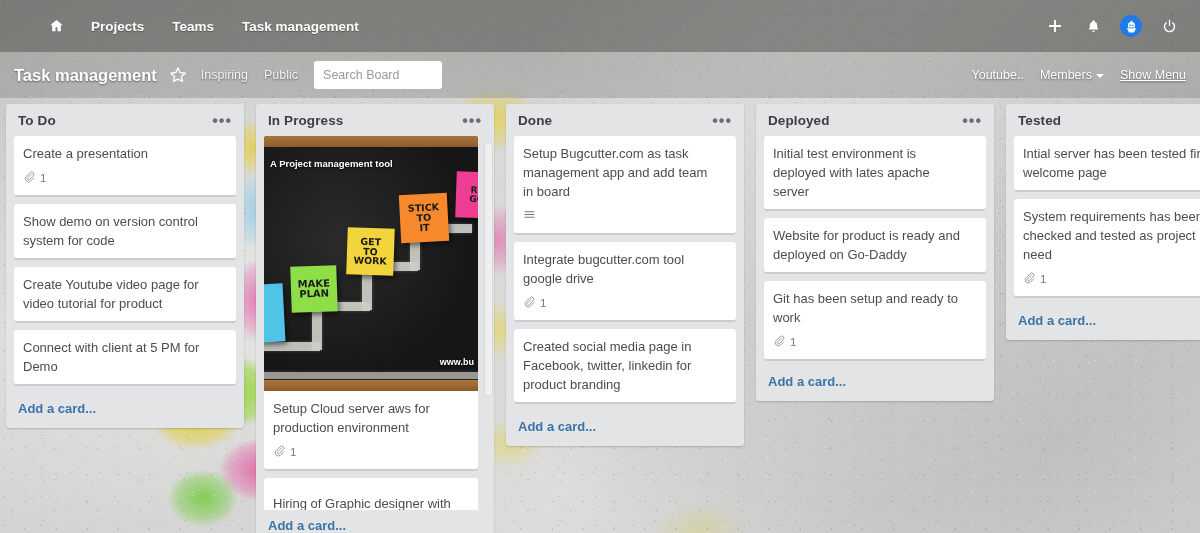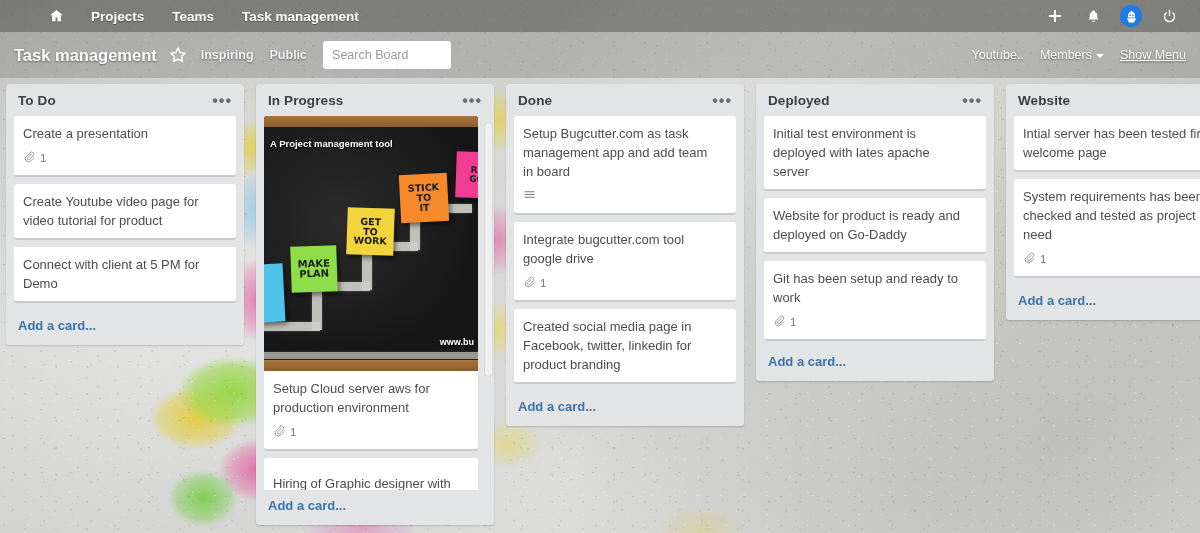--- a/index.html
+++ b/index.html
@@ -55,21 +55,21 @@
       radial-gradient(circle at 94% 35%, rgba(90,90,88,.14) 0 1px, transparent 1px),
       radial-gradient(circle at 35% 8%, rgba(255,255,255,.30) 0 1px, transparent 1px),
       radial-gradient(circle at 70% 92%, rgba(255,255,255,.28) 0 1px, transparent 1px);
     background-size: 37px 29px, 43px 31px, 29px 37px, 53px 41px, 31px 27px, 47px 39px, 23px 19px, 41px 33px;
     opacity: .85;
   }
 
   
   #topnav {
     position: relative; z-index: 5;
-    height: 32px;
+    height: 52px;
     display: flex; align-items: center;
     padding: 0 14px 0 36px;
     background: rgba(70,70,68,.58);
     color: #fff;
   }
   .nav-left { display: flex; align-items: center; gap: 0; }
   .nav-item {
     font-size: 13.5px; font-weight: bold; color: #ffffff;
     padding: 6px 14px; cursor: pointer; white-space: nowrap;
     text-shadow: 0 1px 1px rgba(0,0,0,.35);
@@ -95,21 +95,21 @@
     color: #fff;
   }
   #board-title {
     font-size: 16.5px; font-weight: bold; color: #fff;
     text-shadow: 0 1px 2px rgba(0,0,0,.45);
     margin-right: 12px; white-space: nowrap;
   }
   .star-icon { cursor: pointer; margin-right: 14px; display: flex; }
   .board-meta {
     font-size: 12.5px; color: #f2f2f2; margin-right: 16px; cursor: pointer;
-    text-shadow: 0 1px 2px rgba(0,0,0,.45); white-space: nowrap; font-weight: bold;
+    text-shadow: 0 1px 2px rgba(0,0,0,.45); white-space: nowrap;
   }
   #search-board {
     width: 128px; height: 28px; border: none; border-radius: 3px;
     padding: 0 9px; font-size: 12.5px; color: #333;
     font-family: "Liberation Sans", sans-serif; background: #fff;
     outline: none;
   }
   #search-board::placeholder { color: #9a9a9a; }
   .bar-right { margin-left: auto; display: flex; align-items: center; gap: 16px; }
   .bar-link {
@@ -312,20 +312,23 @@
         <div class="card">
           <div class="card-title">Create a presentation</div>
           <div class="card-badges">
             <span>
               <svg width="12" height="12" viewBox="0 0 24 24" aria-hidden="true">
                 <path d="M16.5 6.5l-7.1 7.1a2.4 2.4 0 0 0 3.4 3.4l7.5-7.5a4.3 4.3 0 0 0-6.1-6.1l-7.8 7.8a6.2 6.2 0 0 0 8.8 8.8l6.3-6.3" fill="none" stroke="#9a9a9a" stroke-width="2" stroke-linecap="round"></path>
               </svg>
             </span>
             <span class="badge-count">1</span>
           </div>
+        </div>
+        <div class="card">
+          <div class="card-title">Show demo on version control system for code</div>
         </div>
         <div class="card">
           <div class="card-title">Create Youtube video page for video tutorial for product</div>
         </div>
         <div class="card">
           <div class="card-title">Connect with client at 5 PM for Demo</div>
         </div>
       </div>
       <div class="add-card">Add a card...</div>
     </div>
@@ -443,21 +446,21 @@
             </span>
             <span class="badge-count">1</span>
           </div>
         </div>
       </div>
       <div class="add-card">Add a card...</div>
     </div>
 
     <div class="list" style="max-height:250px;">
       <div class="list-header">
-        <div class="list-title">Website</div>
+        <div class="list-title">Tested</div>
       </div>
       <div class="cards">
         <div class="card">
           <div class="card-title">Intial server has been tested first welcome page</div>
         </div>
         <div class="card">
           <div class="card-title">System requirements has been checked and tested as project need</div>
           <div class="card-badges">
             <span>
               <svg width="12" height="12" viewBox="0 0 24 24" aria-hidden="true">

